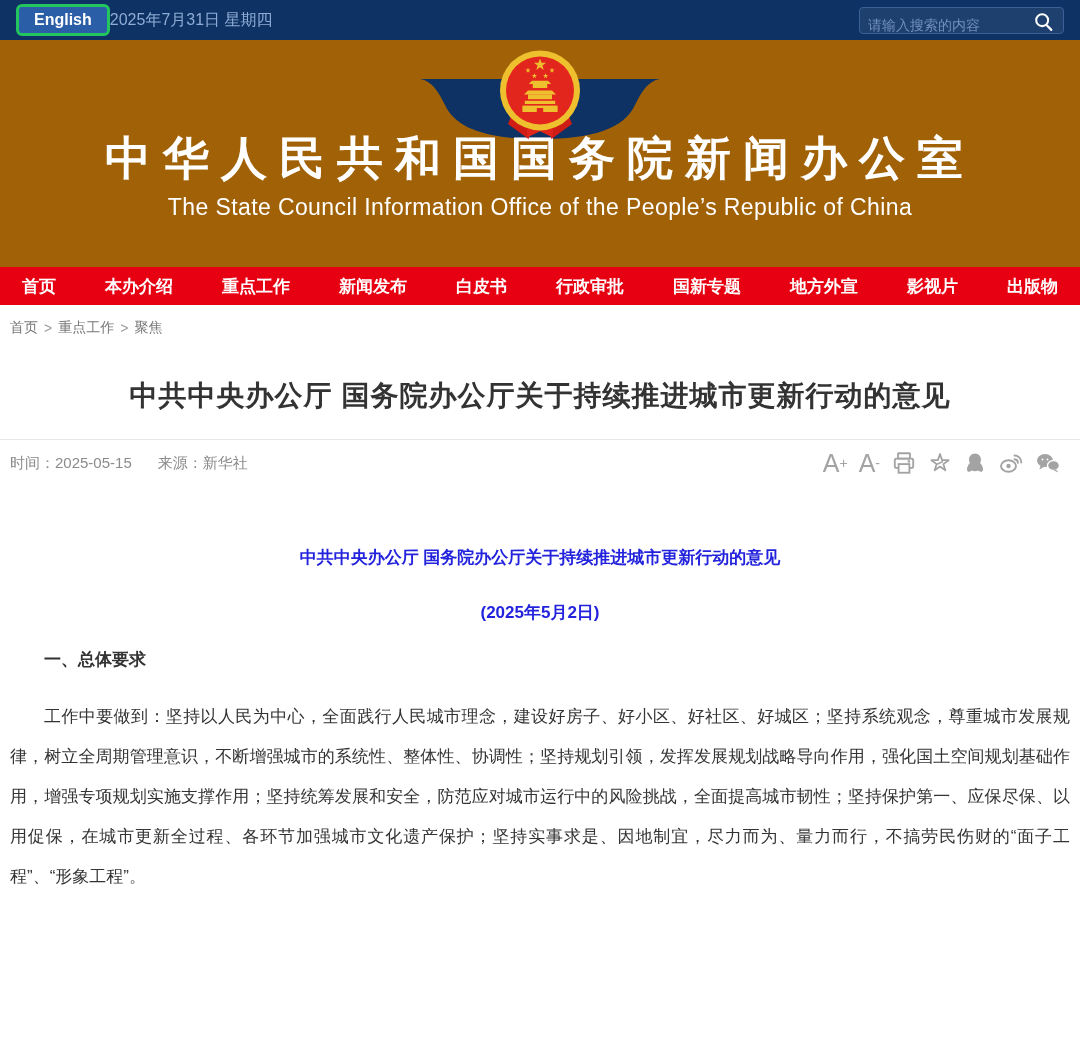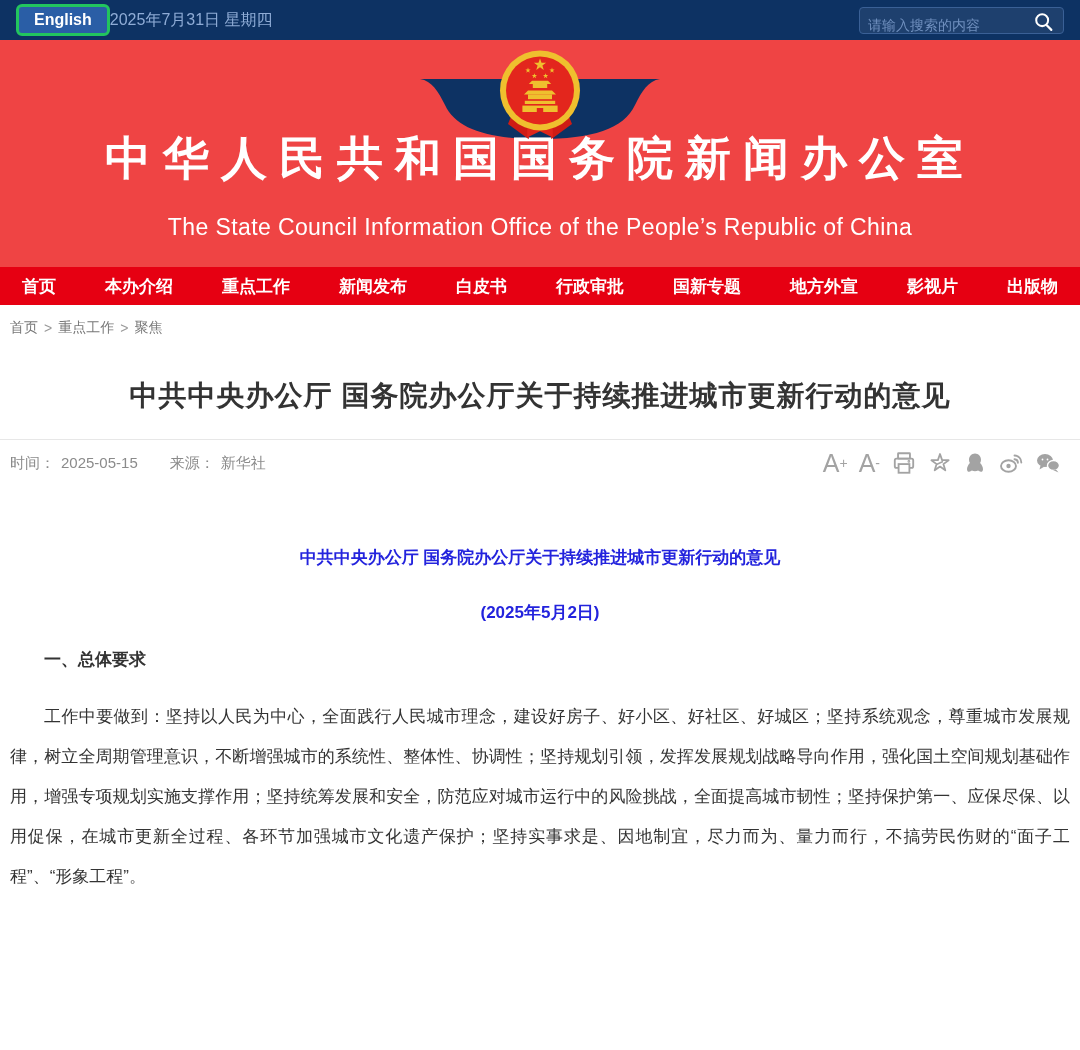--- a/index.html
+++ b/index.html
@@ -24,32 +24,32 @@
     display: flex; align-items: flex-end; padding: 0 8px;
   }
   .search-box input {
     flex: 1; background: transparent; border: none; outline: none;
     color: #cddcf0; font-size: 14px; font-family: inherit; min-width: 0;
   }
   .search-box input::placeholder { color: #6f8fbe; }
   .search-btn { background: none; border: none; cursor: pointer; display: flex; padding: 0; }
 
   .blue-header {
-    height: 227px; background: #ef4444; position: relative;
+    height: 227px; background: #a16207; position: relative;
     text-align: center; color: #ffffff;
   }
   .notch { position: absolute; top: 39px; left: 50%; transform: translateX(-50%); z-index: 1; }
   .emblem {
     position: absolute; top: 6px; left: 50%; transform: translateX(-50%); z-index: 3;
   }
   .site-title {
     position: relative; z-index: 2; padding-top: 88px;
     font-size: 46px; font-weight: bold; letter-spacing: 12px; white-space: nowrap;
   }
-  .site-subtitle { position: relative; z-index: 2; margin-top: 24px; font-size: 23px; letter-spacing: 0.4px; }
+  .site-subtitle { position: relative; z-index: 2; margin-top: 4px; font-size: 23px; letter-spacing: 0.4px; }
 
   
   .navbar {
     height: 38px; background: #e60012; display: flex; align-items: center;
     justify-content: space-between; padding: 0 18px;
   }
   .nav-item {
     color: #ffffff; font-size: 17px; font-weight: bold; background: none; border: none;
     cursor: pointer; font-family: inherit; white-space: nowrap; padding: 0 4px;
   }
@@ -61,21 +61,21 @@
 
   
   .article-title {
     margin: 30px 44px 24px; text-align: center;
     font-size: 28px; font-weight: bold; color: #333333; letter-spacing: 1px;
   }
   .meta-row {
     border-top: 1px solid #e7e7e7; padding: 10px 10px 8px;
     display: flex; align-items: center; color: #8b8b8b; font-size: 15px;
   }
-  .meta-left { display: flex; gap: 6px; }
+  .meta-left { display: flex; }
   .meta-src { margin-left: 26px; }
   .tools { margin-left: auto; display: flex; align-items: center; gap: 11px; color: #a3a3a3; padding-right: 8px; }
   .tool-btn { background: none; border: none; cursor: pointer; color: #a3a3a3; display: flex; align-items: center; padding: 0; font-family: inherit; }
   .font-size-btn { font-size: 25px; line-height: 1; }
   .font-size-btn .sign { font-size: 14px; vertical-align: 9px; }
 
   
   .article-body { padding: 0 10px; color: #333333; }
   .doc-title {
     margin-top: 62px; text-align: center; color: #2323dd;

